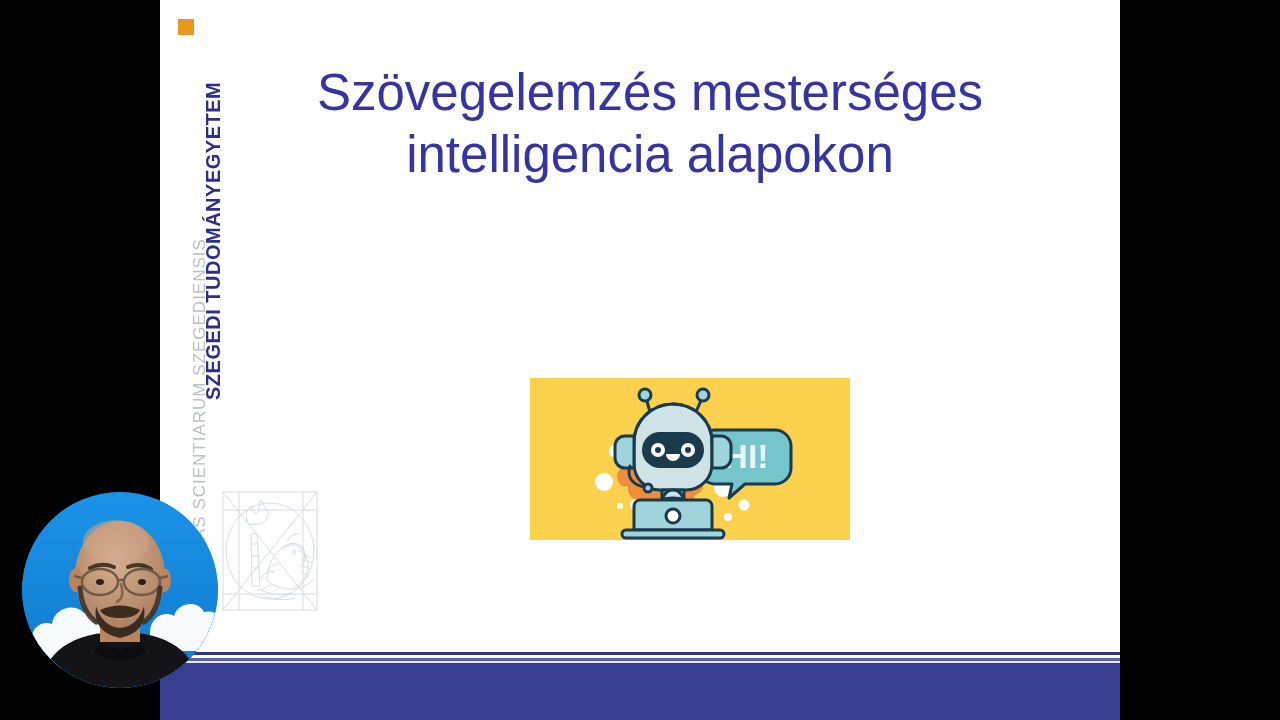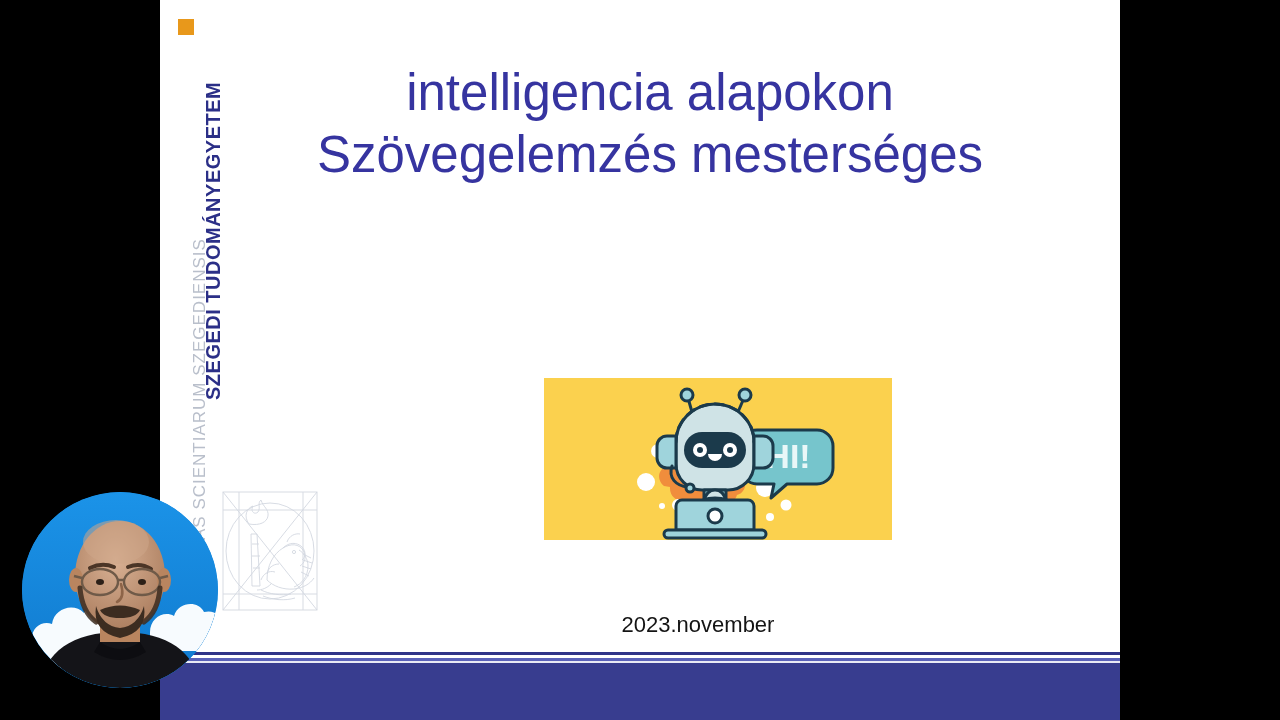--- a/index.html
+++ b/index.html
@@ -105,27 +105,26 @@
     text-align: center;
     font-size: 32px;
     font-weight: bold;
     color: #333333;
     letter-spacing: -0.3px;
   }
 
   
   .illus {
     position: absolute;
-    left: 384px;
+    left: 370px;
     top: 378px;
     width: 320px;
     height: 162px;
     background: #fbd14e;
     overflow: hidden;
-    padding-left: 28px;
   }
   .illus svg { display: block; }
 
   
   .slide-date {
     position: absolute;
     left: 388px;
     top: 612px;
     width: 300px;
     text-align: center;
@@ -223,22 +222,22 @@
             <path d="M88 82 l8 4 M88 88 l9 3 M87 94 l9 3 M86 100 l8 4"></path>
             <circle cx="79" cy="80" r="1.6"></circle>
             <path d="M46 118 c8 4 20 6 30 4"></path>
             <path d="M48 124 c10 4 22 5 32 2"></path>
           </g>
         </svg>
       </div>
     </div>
 
     <div class="slide-title">
+      <div>Szövegelemzés mesterséges</div>
       <div>intelligencia alapokon</div>
-      <div>Szövegelemzés mesterséges</div>
     </div>
 
 
     <div class="illus">
       <svg width="320" height="162" viewBox="0 0 320 162" xmlns="http://www.w3.org/2000/svg">
         <rect x="0" y="0" width="320" height="162" fill="#fbd14e"></rect>
 
         <g fill="#f08a3c" opacity="0.95">
           <path d="M92 108 c-8 -6 -6 -18 4 -20 c-4 -10 6 -18 15 -13 c2 -11 18 -13 23 -4
                    c8 -7 20 -1 20 9 c11 -2 18 8 13 17 c9 4 8 17 -2 20 c-3 10 -16 13 -23 6
@@ -292,21 +291,20 @@
 
           <path d="M112 150 c0 -18 14 -30 31 -30 c17 0 31 12 31 30 z" fill="#9fd4dc"></path>
 
           <path d="M110 122 h66 a6 6 0 0 1 6 6 v24 h-78 v-24 a6 6 0 0 1 6 -6 z" fill="#9fd4dc"></path>
           <circle cx="143" cy="138" r="7" fill="#ffffff"></circle>
           <path d="M96 152 h94 a4 4 0 0 1 4 4 a4 4 0 0 1 -4 4 h-94 a4 4 0 0 1 -4 -4 a4 4 0 0 1 4 -4 z" fill="#9fd4dc"></path>
         </g>
       </svg>
     </div>
 
-    <div class="slide-date">2023.november</div>
 
     <div class="footer-thin-1"></div>
     <div class="footer-gap"></div>
     <div class="footer-thin-2"></div>
     <div class="footer-gap-2"></div>
     <div class="footer-band"></div>
   </div>
 
   <div class="webcam">
     <svg width="196" height="196" viewBox="0 0 196 196" xmlns="http://www.w3.org/2000/svg">

